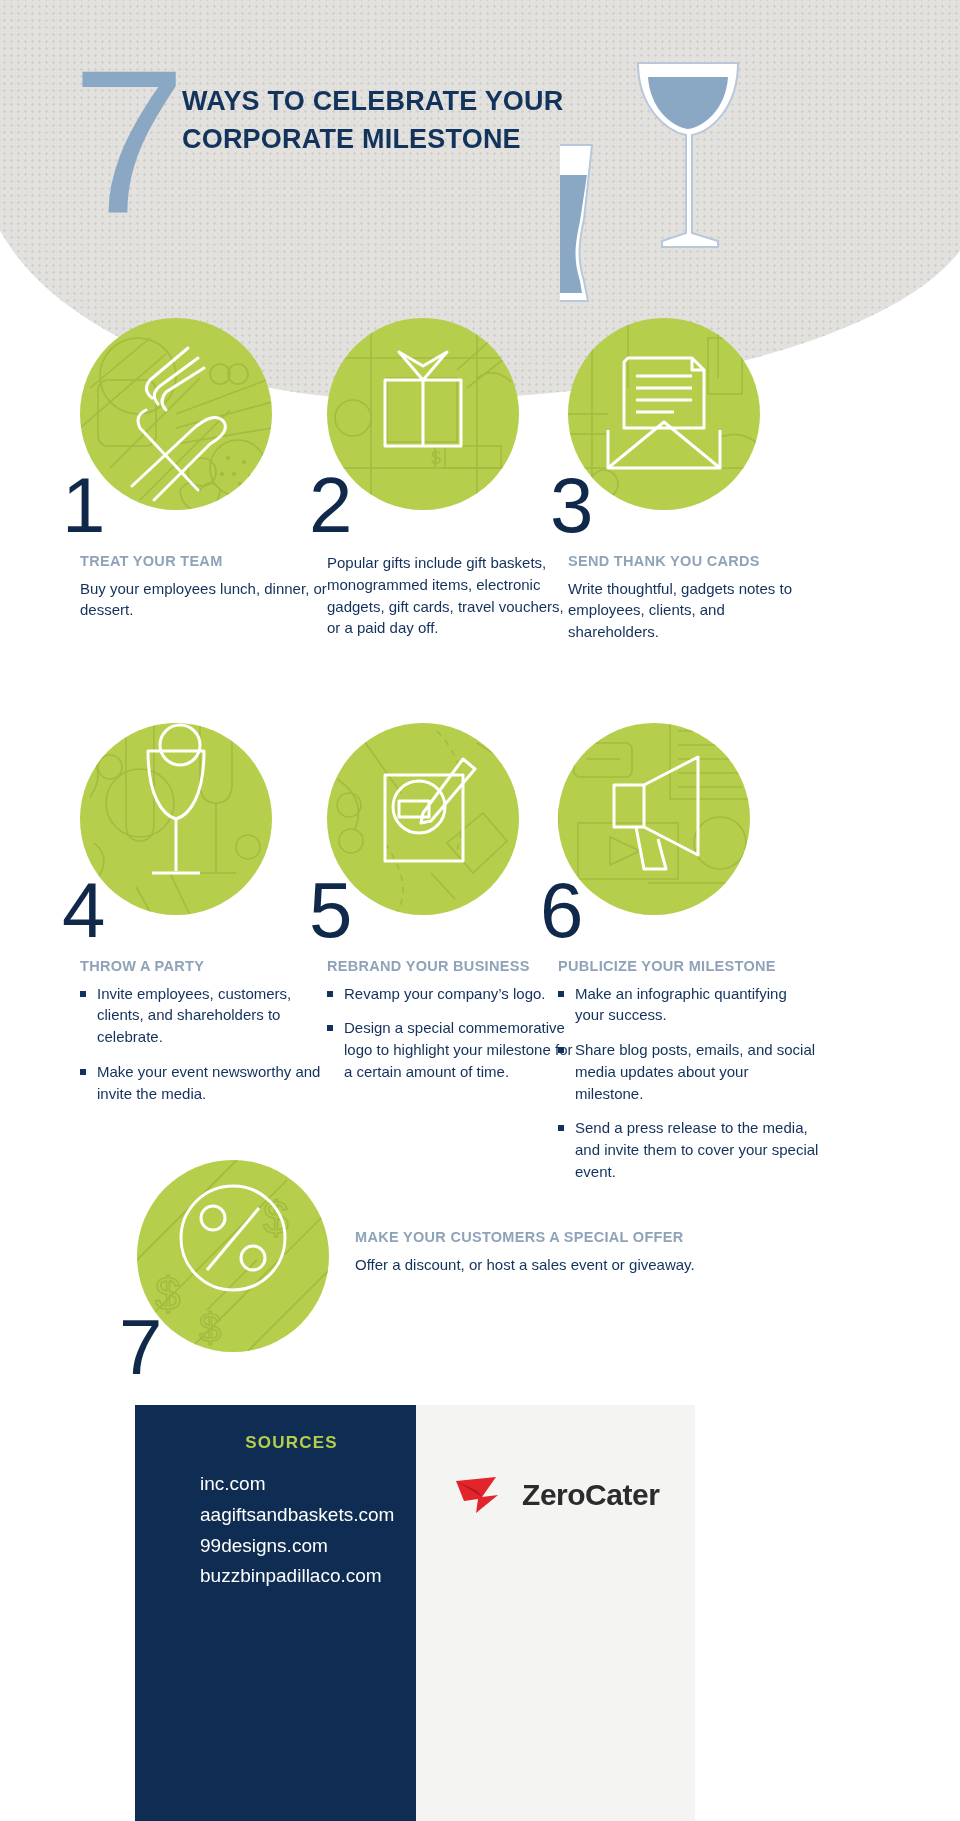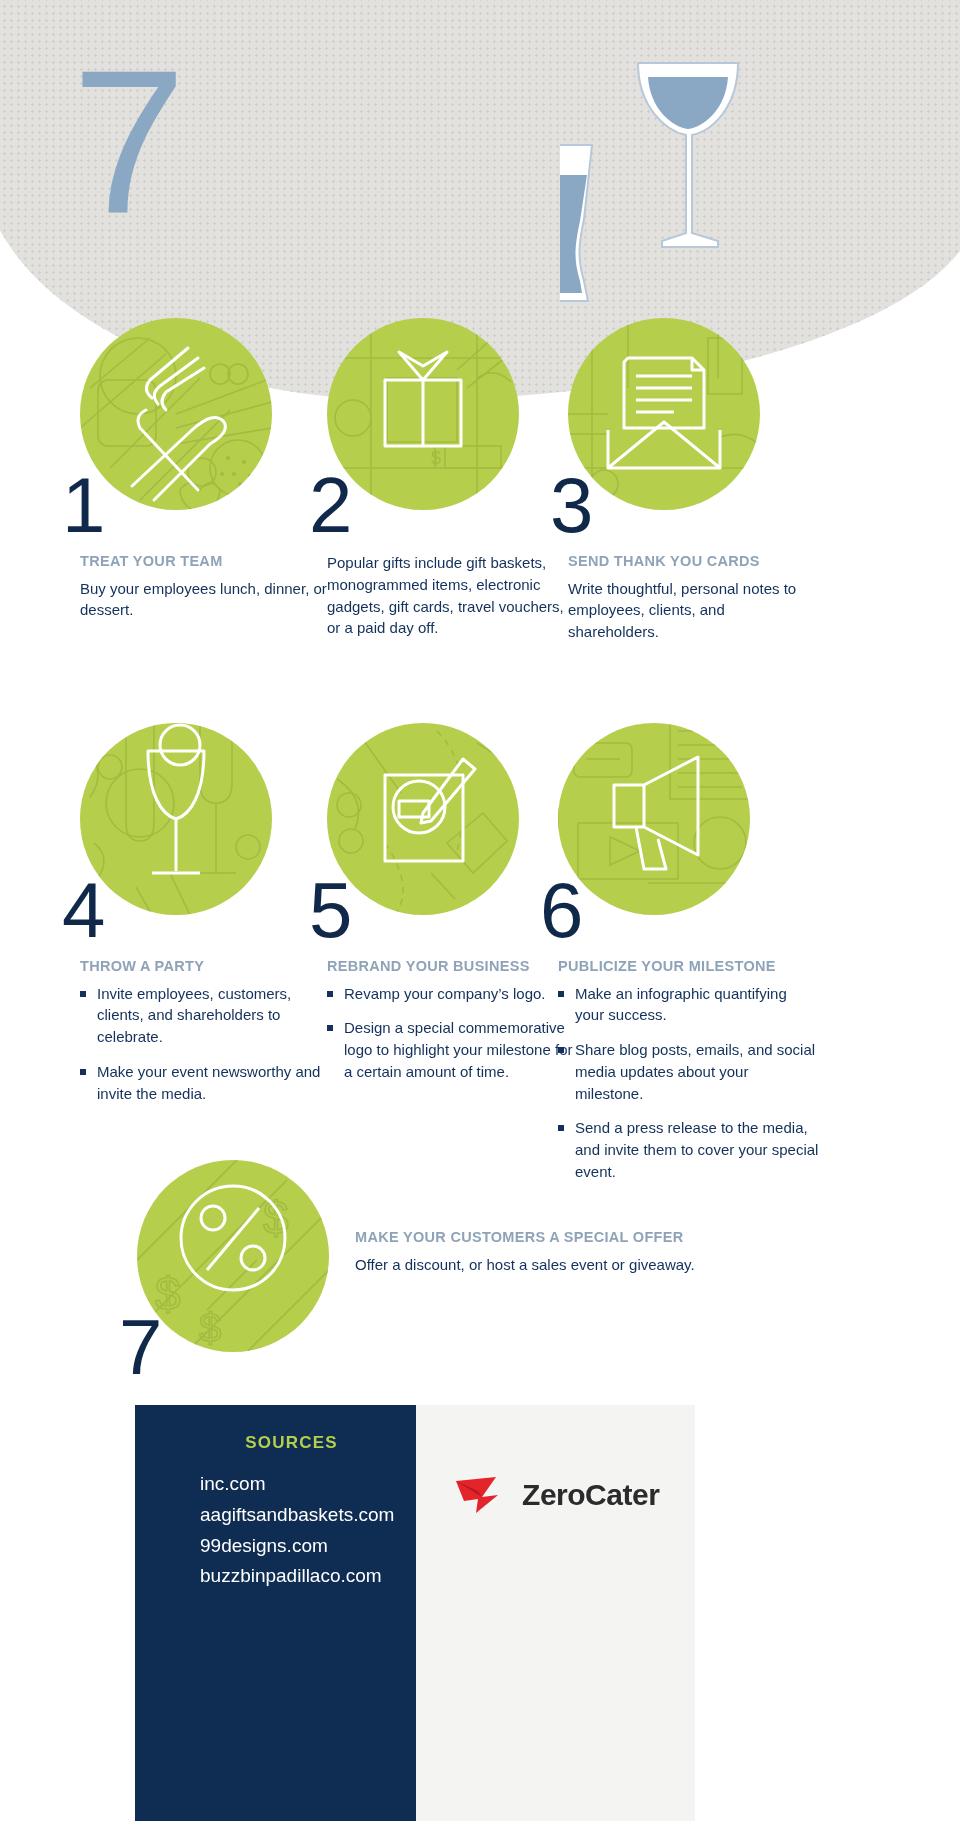--- a/index.html
+++ b/index.html
@@ -167,20 +167,21 @@
 <body>
 
 <div class="page">
 
   <div class="header">
     <div class="header-blob"></div>
     <div class="header-dots"></div>
 
     <div class="big-seven">7</div>
 
+    <div class="head-title">WAYS TO CELEBRATE YOUR CORPORATE MILESTONE</div>
 
     <div class="glasses">
       <svg width="230" height="250" viewBox="0 0 230 250">
 
         <g>
           <path d="M78 8 L178 8 C178 52 152 76 132 80 L132 178 L158 186 L158 192 L102 192 L102 186 L126 178 L126 80 C106 76 78 52 78 8 Z" fill="#ffffff" stroke="#b7c8da" stroke-width="2"></path>
           <path d="M88 22 L168 22 C166 54 144 72 128 74 C112 72 90 54 88 22 Z" fill="#8aa8c4"></path>
         </g>
 
         <g transform="translate(-68,86)">
@@ -279,21 +280,21 @@
               <path d="M68 58 L124 58 M68 70 L124 70 M68 82 L124 82 M68 94 L106 94"></path>
               <path d="M40 150 L96 104 L152 150 Z"></path>
               <path d="M40 150 L40 112 M152 150 L152 112"></path>
             </g>
           </svg>
         </div>
         <div class="num">3</div>
       </div>
       <div style="margin-top:42px;">
         <div class="cap">SEND THANK YOU CARDS</div>
-        <div class="body">Write thoughtful, personal notes to employees, clients, and shareholders.</div>
+        <div class="body">Write thoughtful, gadgets notes to employees, clients, and shareholders.</div>
       </div>
     </div>
 
     <div class="cell" style="left:80px; top:405px;">
       <div class="circle-wrap">
         <div class="circle">
           <svg width="192" height="192" viewBox="0 0 192 192">
             <g stroke="#9eb93f" stroke-width="1.6" fill="none" opacity=".85">
               <path d="M46 0 L46 100 q0 18 14 18 q14 0 14 -18 L74 0"></path>
               <circle cx="60" cy="80" r="34"></circle>

